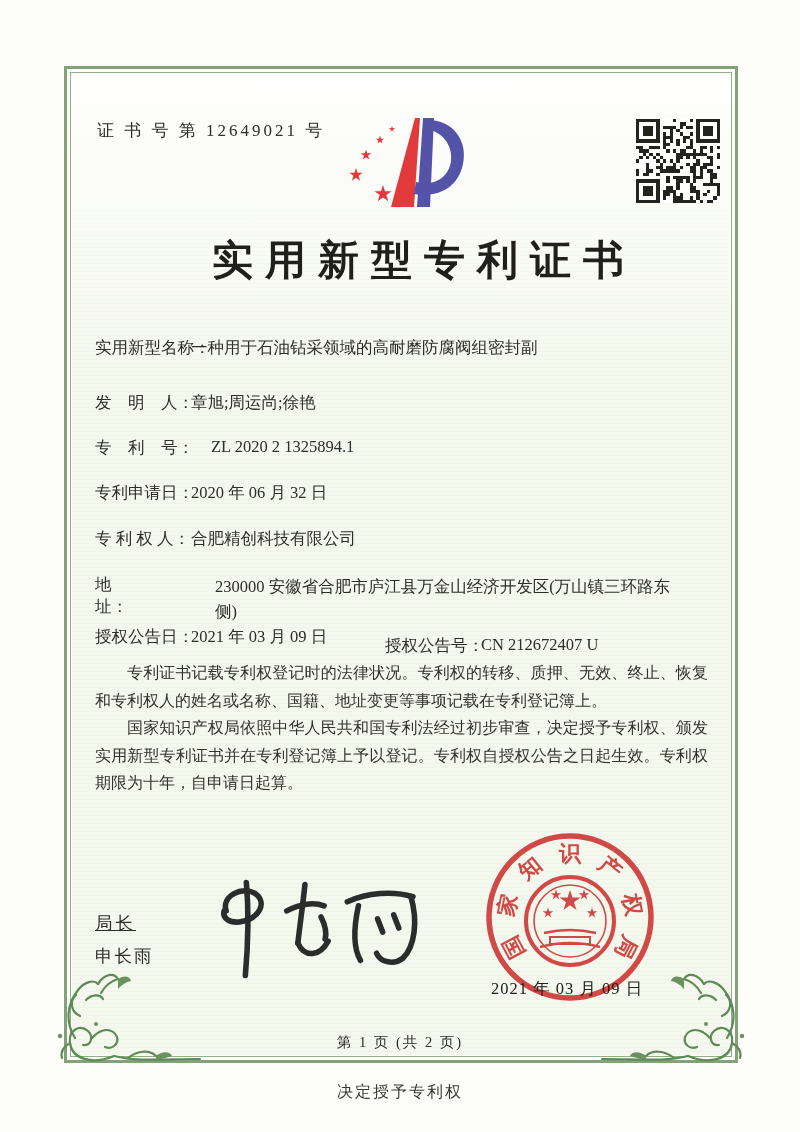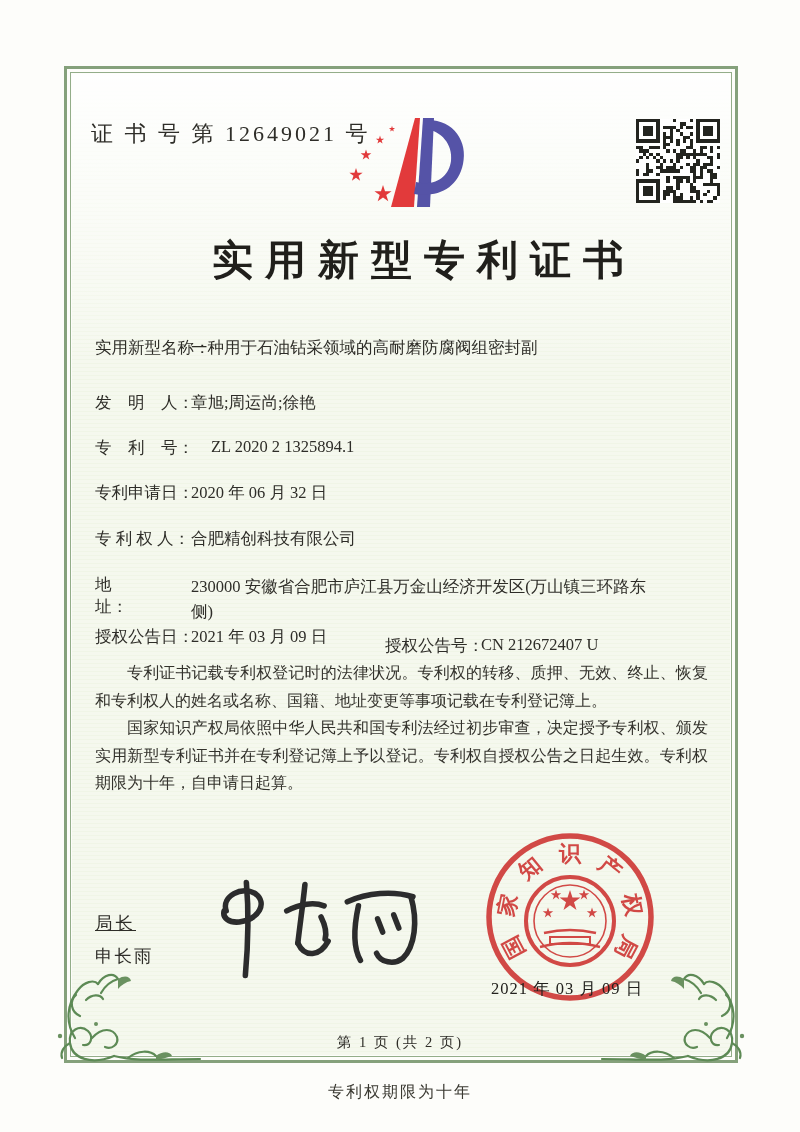--- a/index.html
+++ b/index.html
@@ -9,35 +9,35 @@
   
   .frame{position:absolute;left:64px;top:66px;width:674px;height:997px;box-sizing:border-box;
          border:3px solid #85a17b;z-index:1;}
   .frame-inner{position:absolute;inset:3px;border:1px solid #93ad89;}
   .frame-bg{position:absolute;inset:5px;
     background:
       linear-gradient(180deg, rgba(255,255,255,.95) 0%, rgba(255,255,255,.55) 14%, rgba(255,255,255,0) 30%),
       repeating-linear-gradient(0deg,#f5f8ee 0px,#f5f8ee 3px,#ebf2df 4px);}
 
   
-  .cert-no{position:absolute;left:91px;top:119px;font-size:22px;letter-spacing:3px;z-index:3;}
+  .cert-no{position:absolute;left:97px;top:119px;font-size:17px;letter-spacing:3px;z-index:3;}
   .logo{position:absolute;left:344px;top:110px;width:124px;height:104px;z-index:3;}
   .qr{position:absolute;left:636px;top:119px;width:84px;height:84px;z-index:3;
       display:grid;grid-template-columns:repeat(25,1fr);grid-template-rows:repeat(25,1fr);background:#fff;}
   .qr div{background:transparent;}
   .qr div.on{background:#23241f;}
   .title{position:absolute;left:0;right:0;top:233px;text-align:center;font-size:41px;font-weight:600;
          letter-spacing:12px;color:#201f1b;z-index:3;margin-left:48px;}
 
   
   .fields{position:absolute;left:95px;top:337px;width:615px;font-size:16.5px;z-index:3;}
   .frow{position:absolute;left:0;display:flex;align-items:flex-start;white-space:nowrap;}
   .frow .lbl{display:inline-block;width:96px;flex:0 0 96px;}
   .frow .val{display:inline-block;}
-  .frow.wrap{white-space:normal;}
+  .frow.wrap{white-space:normal;gap:24px;}
   .frow.wrap .val{width:470px;line-height:25px;}
   .pair2{position:absolute;left:290px;top:0;display:flex;margin-top:9px;}
   .pair2 .lbl{width:96px;flex:0 0 96px;}
 
   
   .body-text{position:absolute;left:95px;top:659px;width:613px;font-size:16px;line-height:27.5px;
              text-align:justify;z-index:3;color:#33322c;}
   .body-text p{margin:0;text-indent:2em;}
 
   
@@ -807,21 +807,21 @@
       <div class="arc-char" style="left: 26.2285px; top: 75.6195px; transform: translate(-50%, -50%) rotate(-78.6667deg);">家</div>
       <div class="arc-char" style="left: 48.0686px; top: 39.2713px; transform: translate(-50%, -50%) rotate(-39.3333deg);">知</div>
       <div class="arc-char" style="left: 88px; top: 25px; transform: translate(-50%, -50%) rotate(0deg);">识</div>
       <div class="arc-char" style="left: 127.931px; top: 39.2713px; transform: translate(-50%, -50%) rotate(39.3333deg);">产</div>
       <div class="arc-char" style="left: 149.772px; top: 75.6195px; transform: translate(-50%, -50%) rotate(78.6667deg);">权</div>
       <div class="arc-char" style="left: 143.626px; top: 117.577px; transform: translate(-50%, -50%) rotate(118deg);">局</div>
     </div>
   <div class="seal-date">2021 年 03 月 09 日</div>
 
   <div class="page-info">第 1 页 (共 2 页)</div>
-  <div class="back-note">专利权期限为十年</div>
+  <div class="back-note">决定授予专利权</div>
 
   <svg class="flourish bl" viewBox="0 0 152 104">
     <g fill="none" stroke="#5d8a55" stroke-width="2.2" stroke-linecap="round">
       <path d="M150,93 C112,93 88,96 64,90"></path>
       <path d="M64,90 C42,99 22,93 20,77 C18,64 30,58 38,65 C44,71 41,80 33,79"></path>
       <path d="M25,72 C15,56 17,38 28,24 C34,16 44,13 48,18"></path>
       <path d="M30,50 C21,46 19,35 26,29"></path>
       <path d="M42,72 C52,61 63,62 67,71 C69,78 62,84 55,81"></path>
       <path d="M48,18 C54,8 64,6 68,13 C61,15 55,20 51,27"></path>
       <path d="M36,34 C42,28 50,28 53,33"></path>

